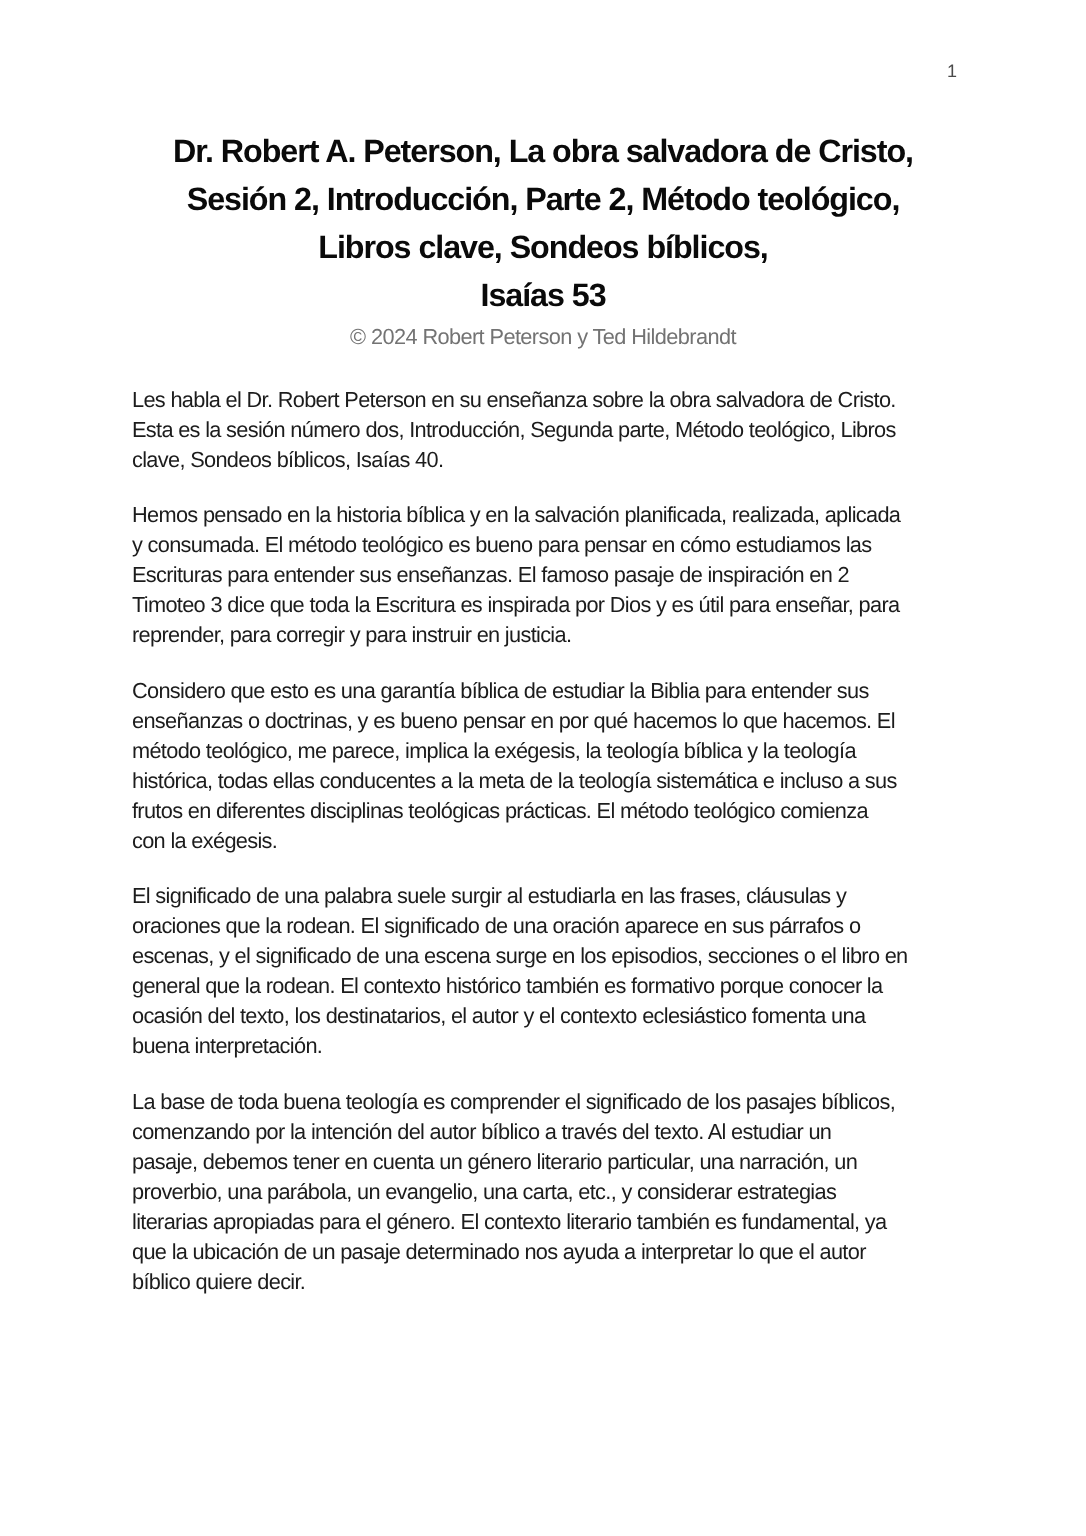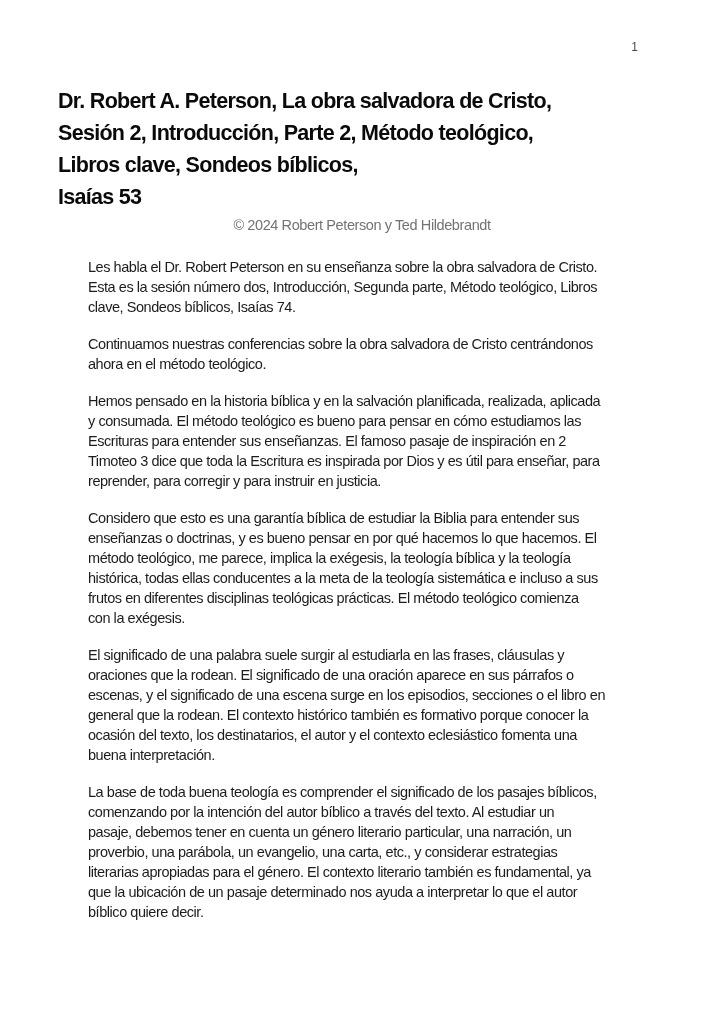--- a/index.html
+++ b/index.html
@@ -19,21 +19,21 @@
   .page-number {
     position: absolute;
     top: 40px;
     right: 86px;
     font-size: 12px;
     line-height: 14px;
     color: #4a4a4a;
   }
   .doc-title {
     margin: 85px 58px 0 58px;
-    text-align: left;
+    text-align: center;
     font-size: 21.5px;
     font-weight: bold;
     line-height: 32px;
     letter-spacing: -0.7px;
     color: #0a0a0a;
     white-space: pre-line;
   }
   .copyright {
     margin-top: 2px;
     text-align: center;
@@ -64,23 +64,21 @@
   <h1 class="doc-title">Dr. Robert A. Peterson, La obra salvadora de Cristo,
 Sesión 2, Introducción, Parte 2, Método teológico,
 Libros clave, Sondeos bíblicos,
 Isaías 53</h1>
 
   <div class="copyright">© 2024 Robert Peterson y Ted Hildebrandt</div>
 
   <div class="content">
     <p>Les habla el Dr. Robert Peterson en su enseñanza sobre la obra salvadora de Cristo.
 Esta es la sesión número dos, Introducción, Segunda parte, Método teológico, Libros
-clave, Sondeos bíblicos, Isaías 74.</p>
-    <p>Continuamos nuestras conferencias sobre la obra salvadora de Cristo centrándonos
-ahora en el método teológico.</p>
+clave, Sondeos bíblicos, Isaías 40.</p>
     <p>Hemos pensado en la historia bíblica y en la salvación planificada, realizada, aplicada
 y consumada. El método teológico es bueno para pensar en cómo estudiamos las
 Escrituras para entender sus enseñanzas. El famoso pasaje de inspiración en 2
 Timoteo 3 dice que toda la Escritura es inspirada por Dios y es útil para enseñar, para
 reprender, para corregir y para instruir en justicia.</p>
     <p>Considero que esto es una garantía bíblica de estudiar la Biblia para entender sus
 enseñanzas o doctrinas, y es bueno pensar en por qué hacemos lo que hacemos. El
 método teológico, me parece, implica la exégesis, la teología bíblica y la teología
 histórica, todas ellas conducentes a la meta de la teología sistemática e incluso a sus
 frutos en diferentes disciplinas teológicas prácticas. El método teológico comienza

